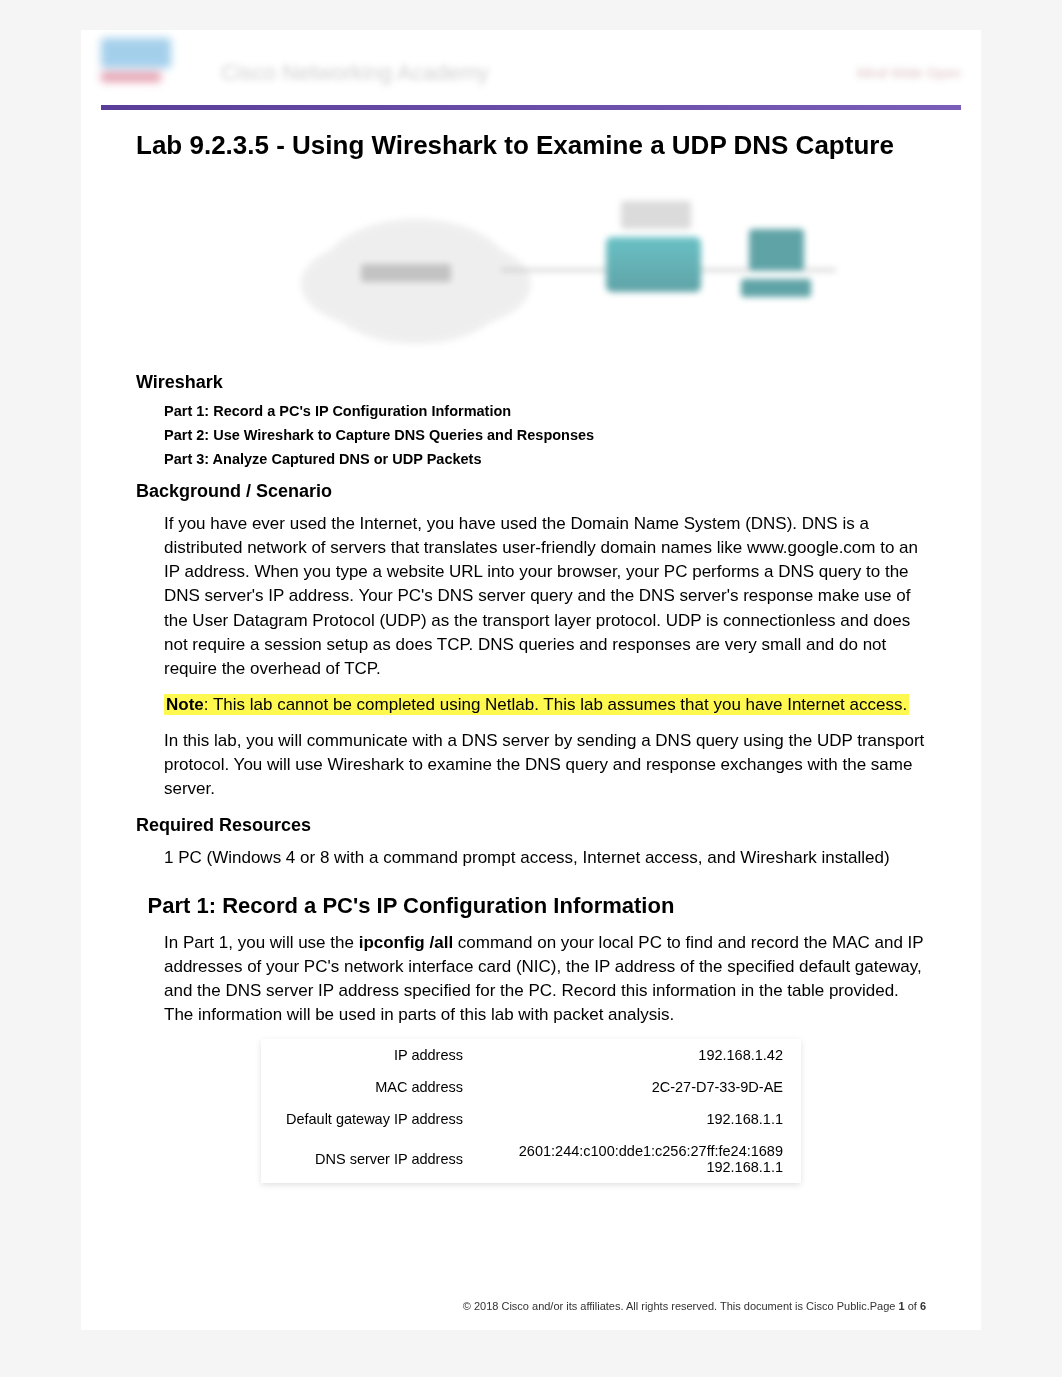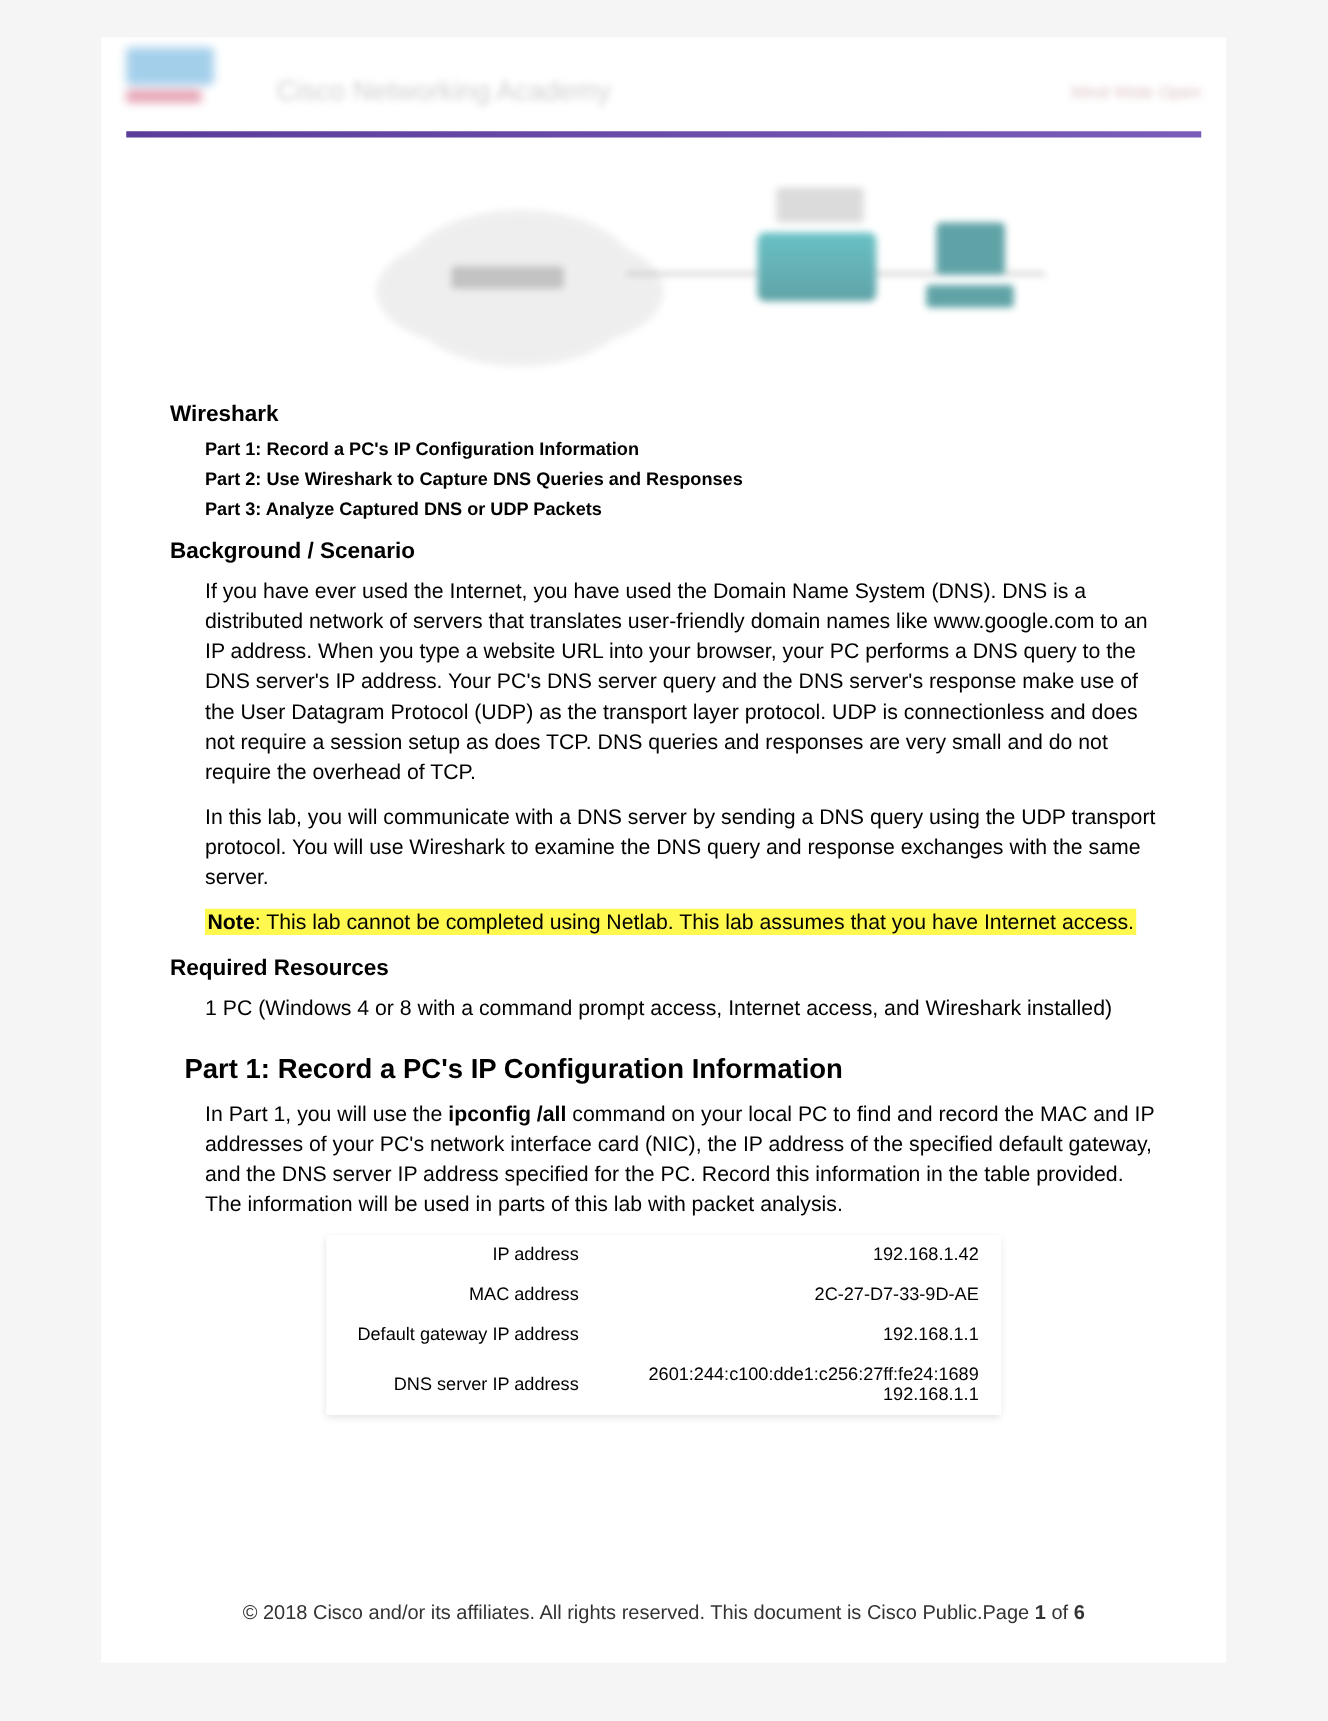--- a/index.html
+++ b/index.html
@@ -225,27 +225,27 @@
       vertical-align: middle;
     }
     td.label {
       width: 220px;
     }
     td.value {
       width: 320px;
     }
     .footer {
       position: absolute;
-      bottom: 30px;
+      bottom: 18px;
       left: 55px;
       right: 55px;
-      font-size: 16px;
+      font-size: 11px;
       color: #333;
       display: flex;
-      justify-content: center;
+      justify-content: flex-end;
     }
     .footer .page-num b {
       font-weight: bold;
     }
     .cmd {
       font-weight: bold;
     }
   </style>
 </head>
 <body>
@@ -257,20 +257,21 @@
       <div class="logo-cisco"></div>
       <div class="logo-sub"></div>
     </div>
     <div class="header-title">Cisco Networking Academy</div>
     <div class="header-right">Mind Wide Open</div>
   </div>
   <div class="header-bar"></div>
 
   <div class="content">
 
+    <h1>Lab 9.2.3.5 - Using Wireshark to Examine a UDP DNS Capture</h1>
 
 
     <div class="topology-img">
       <div class="cloud">
         <div class="cloud-label"></div>
       </div>
       <div class="wire1"></div>
       <div class="modem">
         <div class="modem-label"></div>
       </div>
@@ -281,24 +282,24 @@
       </div>
     </div>
 
     <h2>Wireshark</h2>
     <div class="obj-item">Part 1: Record a PC's IP Configuration Information</div>
     <div class="obj-item">Part 2: Use Wireshark to Capture DNS Queries and Responses</div>
     <div class="obj-item">Part 3: Analyze Captured DNS or UDP Packets</div>
 
     <h2>Background / Scenario</h2>
     <p class="body-text">If you have ever used the Internet, you have used the Domain Name System (DNS). DNS is a distributed network of servers that translates user-friendly domain names like www.google.com to an IP address. When you type a website URL into your browser, your PC performs a DNS query to the DNS server's IP address. Your PC's DNS server query and the DNS server's response make use of the User Datagram Protocol (UDP) as the transport layer protocol. UDP is connectionless and does not require a session setup as does TCP. DNS queries and responses are very small and do not require the overhead of TCP.</p>
-    <p class="body-text">In this lab, you will communicate with a DNS server by sending a DNS query using the UDP transport protocol. You will use Wireshark to examine the DNS query and response exchanges with the same server.</p>
     <p class="body-text">
       <span class="highlight"><span class="note-label">Note</span><span>: This lab cannot be completed using Netlab. This lab assumes that you have Internet access.</span></span>
     </p>
+    <p class="body-text">In this lab, you will communicate with a DNS server by sending a DNS query using the UDP transport protocol. You will use Wireshark to examine the DNS query and response exchanges with the same server.</p>
 
     <h2>Required Resources</h2>
     <p class="body-text">1 PC (Windows 4 or 8 with a command prompt access, Internet access, and Wireshark installed)</p>
 
     <h2 class="part">
       <span class="part-num">Part 1:</span>
       <span>Record a PC's IP Configuration Information</span>
     </h2>
     <p class="body-text">
       <span>In Part 1, you will use the </span><span class="cmd">ipconfig /all</span><span> command on your local PC to find and record the MAC and IP addresses of your PC's network interface card (NIC), the IP address of the specified default gateway, and the DNS server IP address specified for the PC. Record this information in the table provided. The information will be used in parts of this lab with packet analysis.</span>

